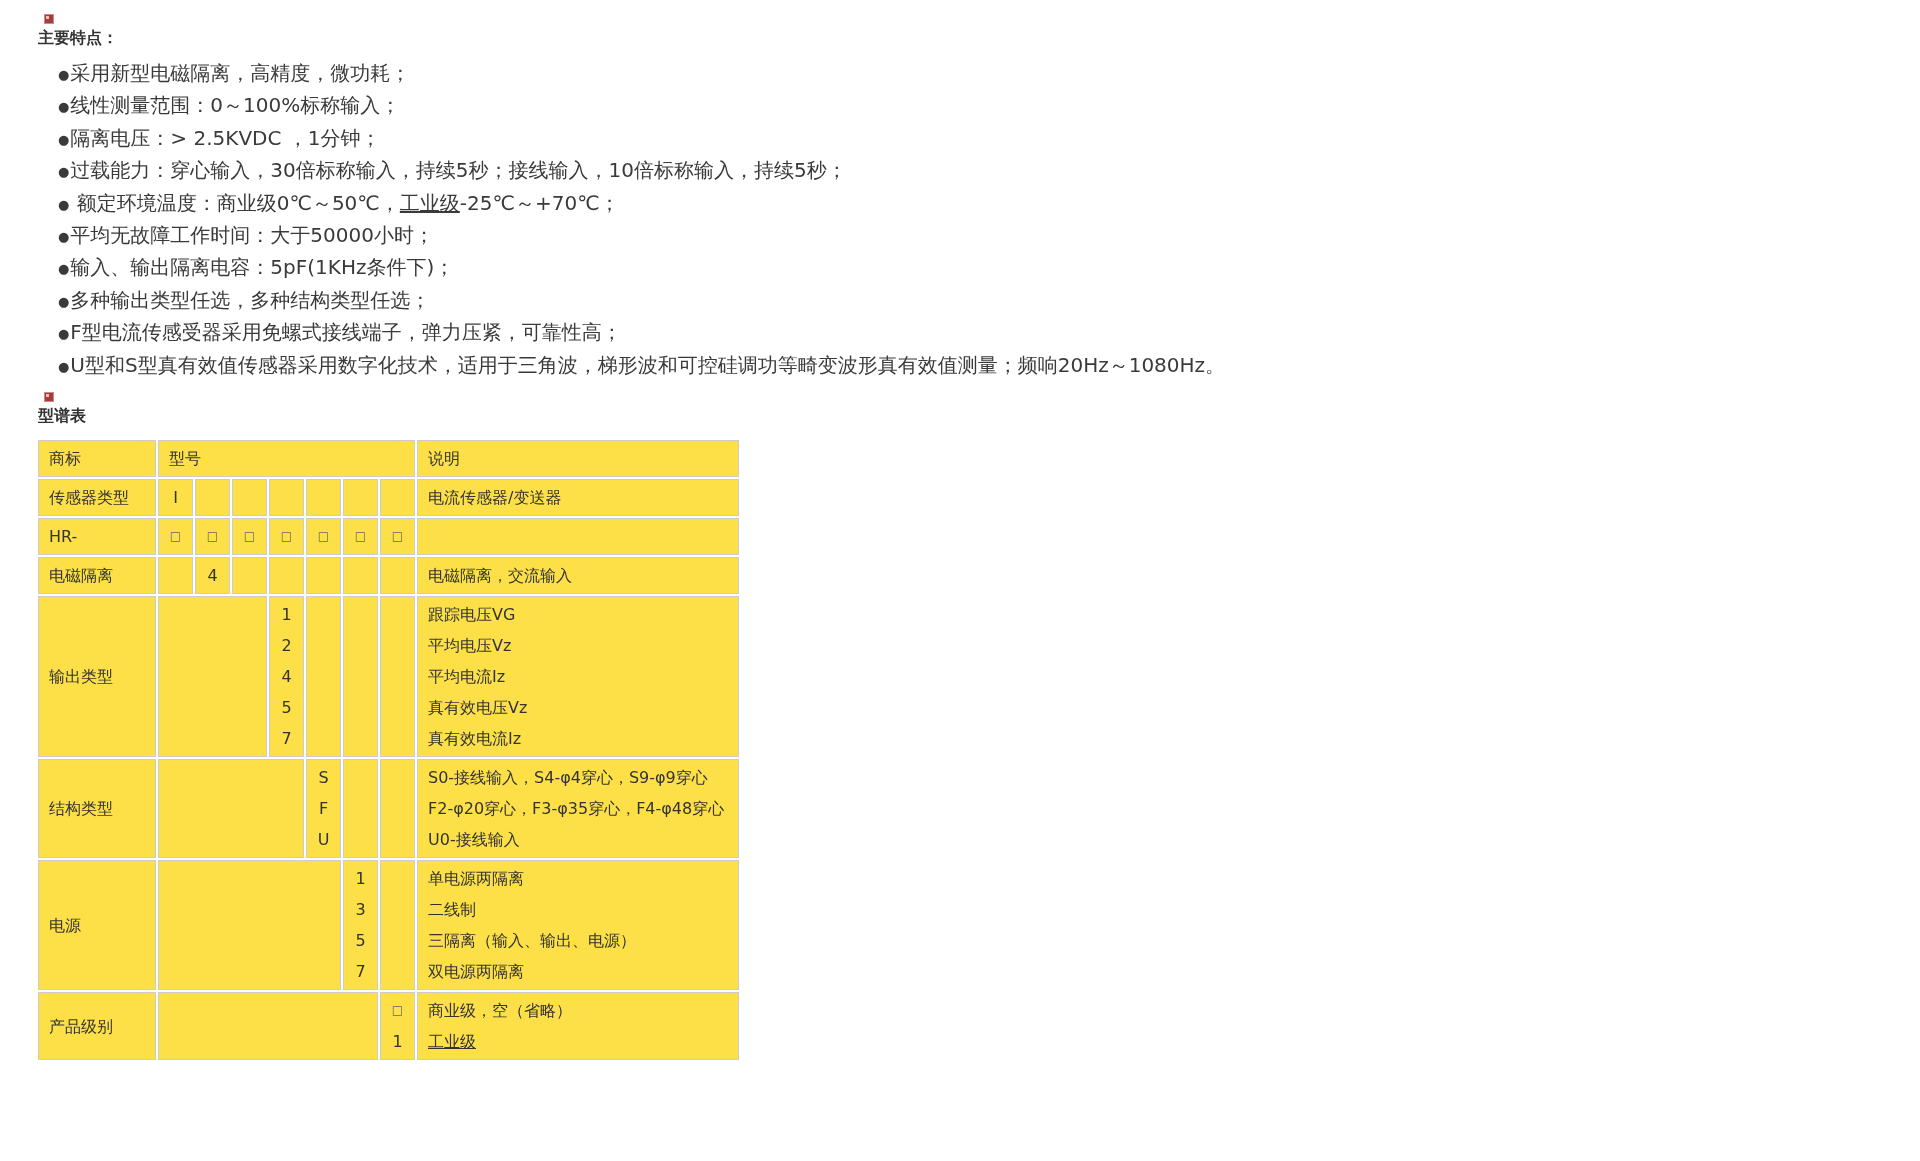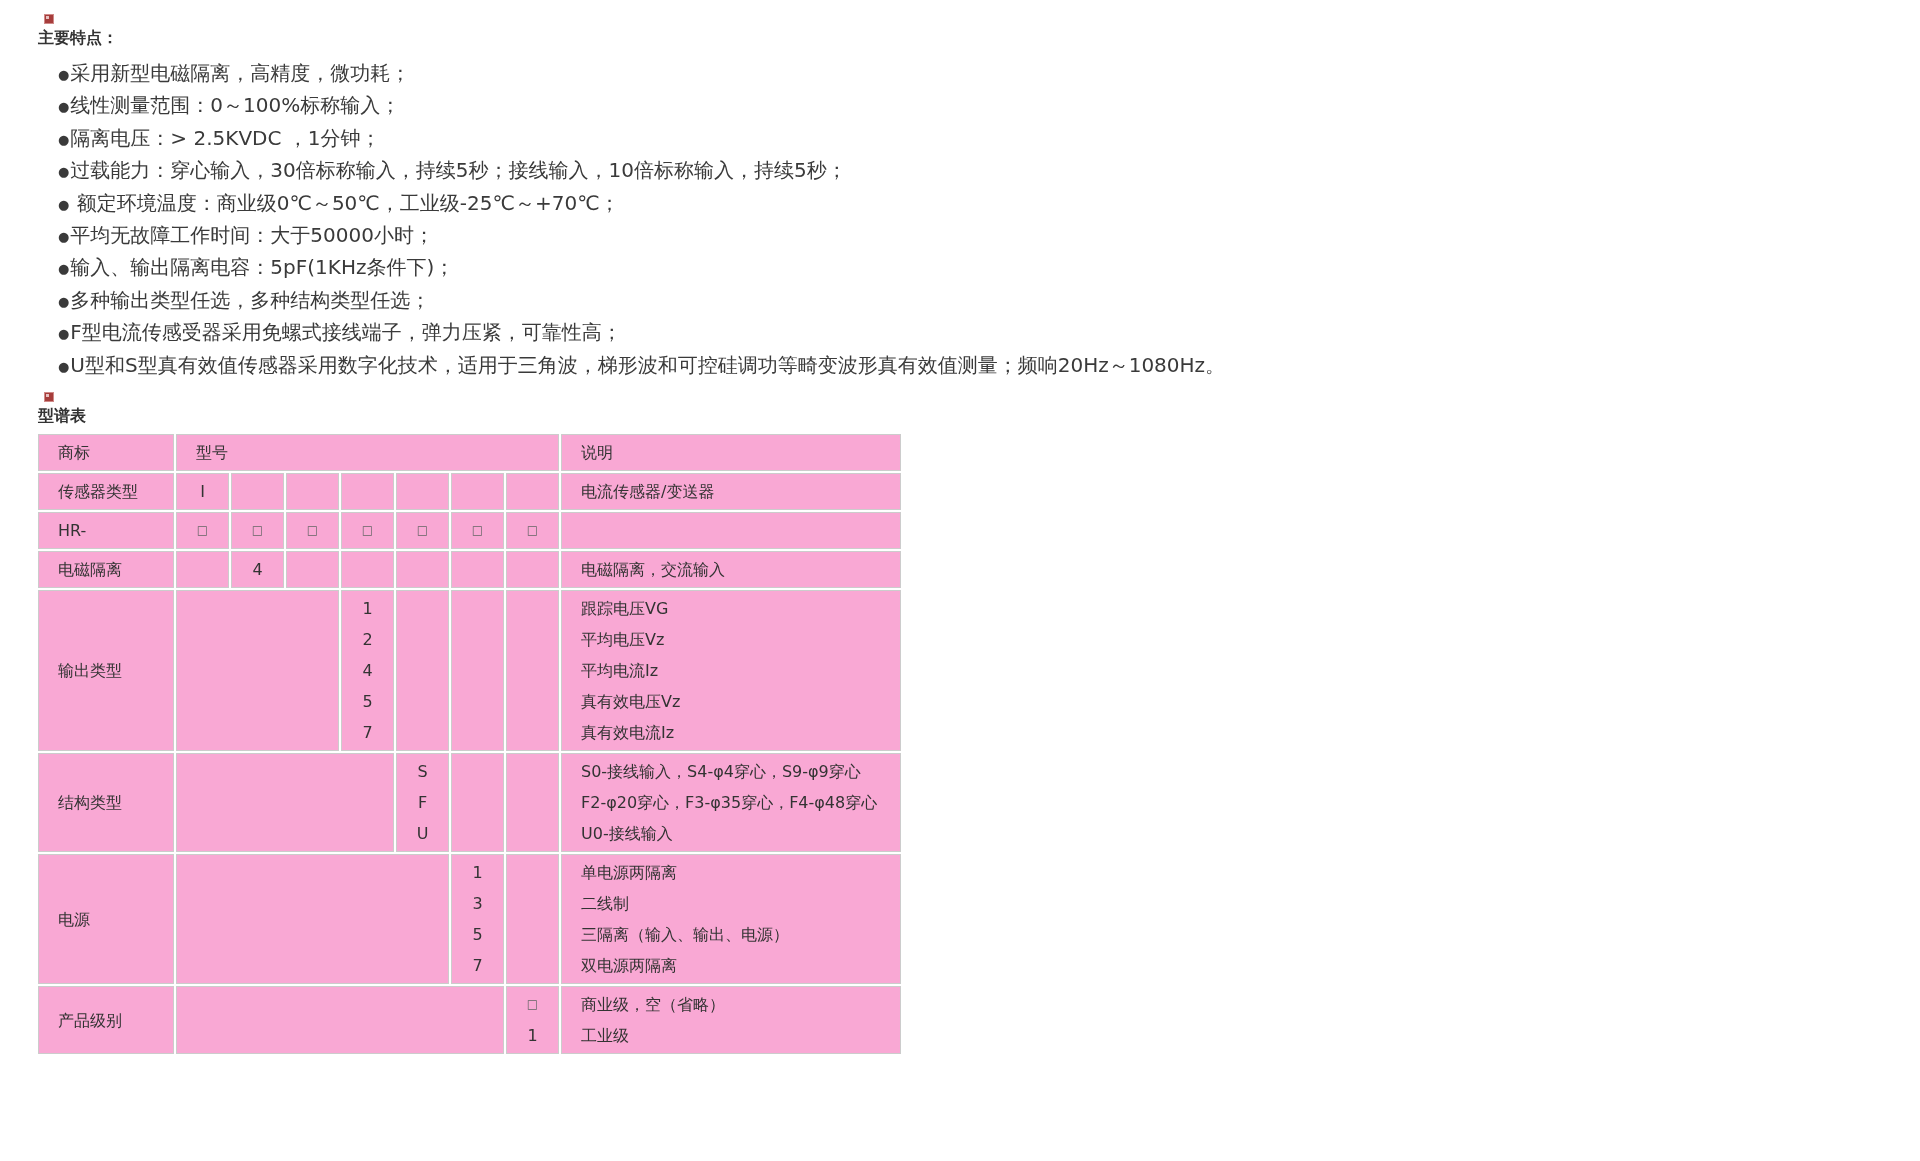--- a/index.html
+++ b/index.html
@@ -23,27 +23,27 @@
 
   .sec-heading {
     font-size:16px; font-weight:bold; color:#333; margin:4px 0 10px 2px;
     line-height:20px;
   }
 
   ul.features { list-style:none; margin:2px 0 0 0; padding:0 0 0 22px; }
   li.feature { font-size:20px; line-height:30.4px; white-space:nowrap; color:#3a3a3a; }
   li.feature::before { content:"●"; font-size:13px; margin-right:1px; vertical-align:1px; }
 
-  .u { }
+  .u { text-decoration:underline; }
 
   .table-block { margin-top:2px; }
   table.spec { border-collapse:separate; border-spacing:2px; margin-left:0px; table-layout:fixed; }
   table.spec td {
-    border:1px solid #cccccc; font-size:16px; padding:2px 19px;
-    vertical-align:middle; background:#f9a8d4; overflow:hidden;
+    border:1px solid #cccccc; font-size:16px; padding:2px 10px;
+    vertical-align:middle; background:#fde047; overflow:hidden;
   }
   td.lab  { width:96px; }
   td.sub  { width:13px; padding:2px 2px; text-align:center; }
   td.desc { width:300px; }
   .ln { line-height:31px; white-space:nowrap; }
   .sq { font-size:12px; color:#666; }
 </style>
 </head>
 <body>
 
@@ -63,21 +63,21 @@
     </li>
     <li class="feature"><span>平均无故障工作时间：大于50000小时；</span></li>
     <li class="feature"><span>输入、输出隔离电容：5pF(1KHz条件下)；</span></li>
     <li class="feature"><span>多种输出类型任选，多种结构类型任选；</span></li>
     <li class="feature"><span>F型电流传感受器采用免螺式接线端子，弹力压紧，可靠性高；</span></li>
     <li class="feature"><span>U型和S型真有效值传感器采用数字化技术，适用于三角波，梯形波和可控硅调功等畸变波形真有效值测量；频响20Hz～1080Hz。</span></li>
   </ul>
 
   <span class="imgicon" style="margin-top:10px;"></span>
 
-  <div class="sec-heading" style="margin-bottom:6px;">型谱表</div>
+  <div class="sec-heading" style="margin-bottom:12px;">型谱表</div>
 
   <div class="table-block">
   <table class="spec">
 
     <tbody>
           <tr>
       <td class="lab">
               <div class="ln">商标</div>
             </td>
       <td colspan="7">

